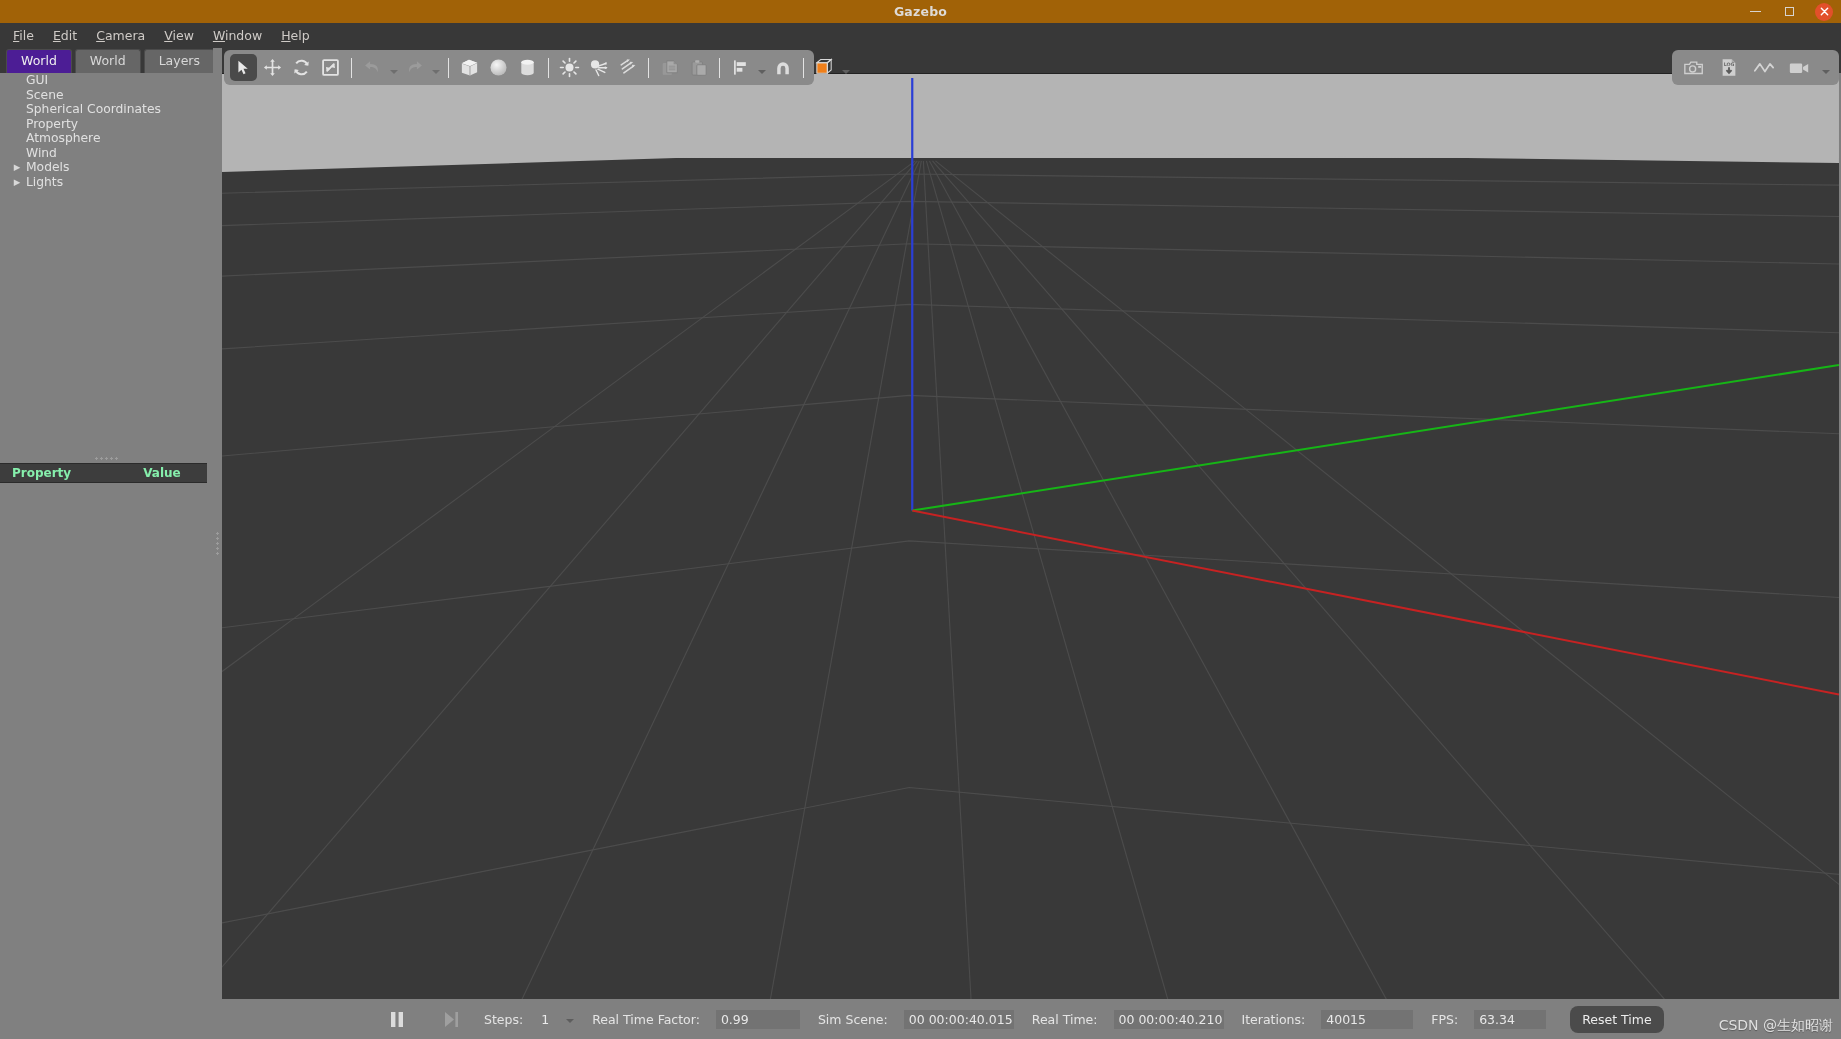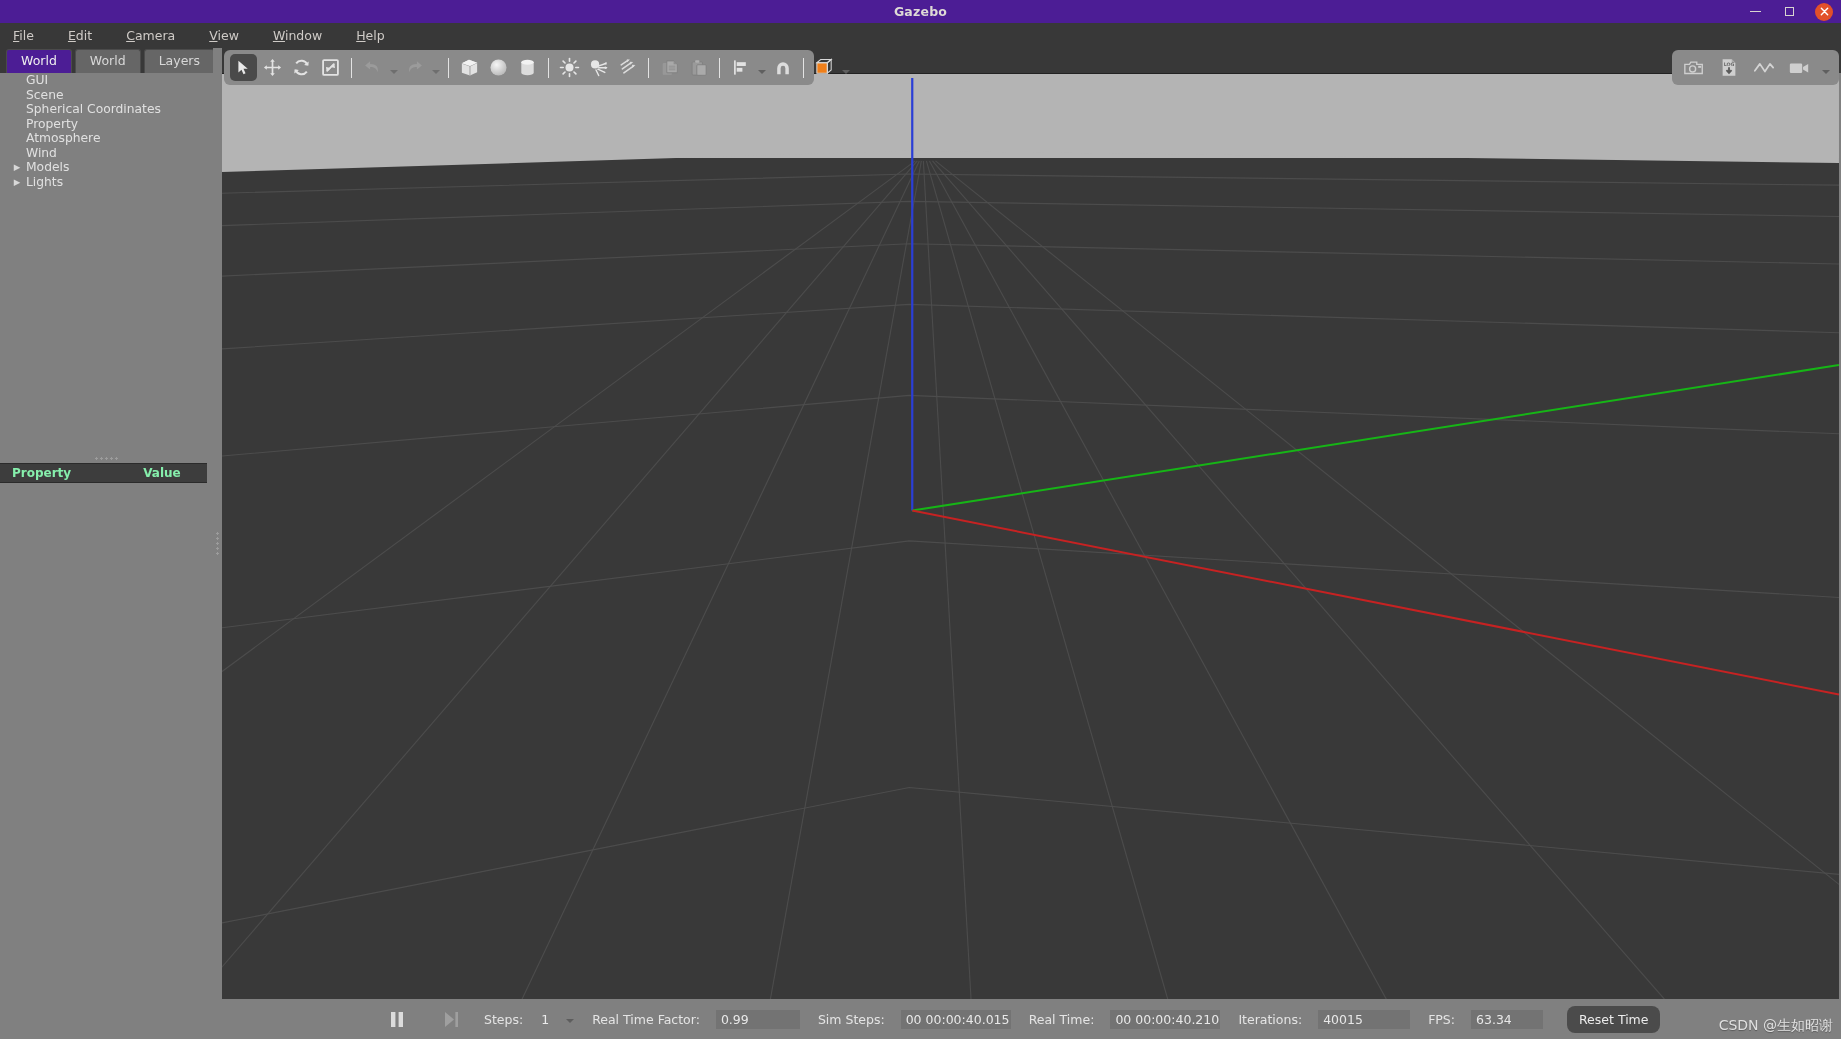--- a/index.html
+++ b/index.html
@@ -5,21 +5,21 @@
   * { margin:0; padding:0; box-sizing:border-box; }
   html, body {
     width:1841px; height:1039px; overflow:hidden;
     background:#2b2b2b;
     font-family:"DejaVu Sans","Liberation Sans",sans-serif;
     -webkit-font-smoothing:antialiased;
   }
 
   
   #titlebar {
-    height:23px; background:#4c1d95; position:relative;
+    height:23px; background:#a16207; position:relative;
     display:flex; align-items:center; justify-content:center;
   }
   #titlebar .title {
     color:#dedad6; font-size:12.5px; font-weight:bold; letter-spacing:.2px;
   }
   #wincontrols {
     position:absolute; right:8px; top:0; height:23px;
     display:flex; align-items:center; gap:18px;
   }
   .winbtn { width:16px; height:16px; position:relative; cursor:default;
@@ -28,21 +28,21 @@
   .winbtn .sq  { width:9px; height:9px; border:1.5px solid #d8d4d0; }
   .winbtn.close {
     width:18px; height:18px; border-radius:50%;
     background:#e2502a; color:#fff; font-size:11px; line-height:1;
   }
   .winbtn.close svg { display:block; }
 
   
   #menubar {
     height:25px; background:#383838;
-    display:flex; align-items:center; padding-left:5px; gap:18px;
+    display:flex; align-items:center; padding-left:5px; gap:3px;
   }
   .menu-item {
     color:#cfcbc7; font-size:12.5px; padding:3px 8px; cursor:default;
     white-space:nowrap;
   }
   .menu-item u { text-decoration:underline; }
 
   
   #main { display:flex; height:991px; background:#808080; }
 
@@ -552,21 +552,21 @@
           <rect x="11.4" y="1" width="2.6" height="15" fill="#9f9f9f"></rect>
         </svg>
       </div>
       <span class="bb-label">Steps:</span>
       <span class="bb-steps-val">1</span>
       <span class="bb-caret"></span>
 
       <span class="bb-label">Real Time Factor:</span>
       <span class="bb-field w-rtf">0.99</span>
 
-      <span class="bb-label">Sim Steps:</span>
+      <span class="bb-label">Sim Scene:</span>
       <span class="bb-field w-sim">00 00:00:40.015</span>
 
       <span class="bb-label">Real Time:</span>
       <span class="bb-field w-real">00 00:00:40.210</span>
 
       <span class="bb-label">Iterations:</span>
       <span class="bb-field w-iter">40015</span>
 
       <span class="bb-label">FPS:</span>
       <span class="bb-field w-fps">63.34</span>

